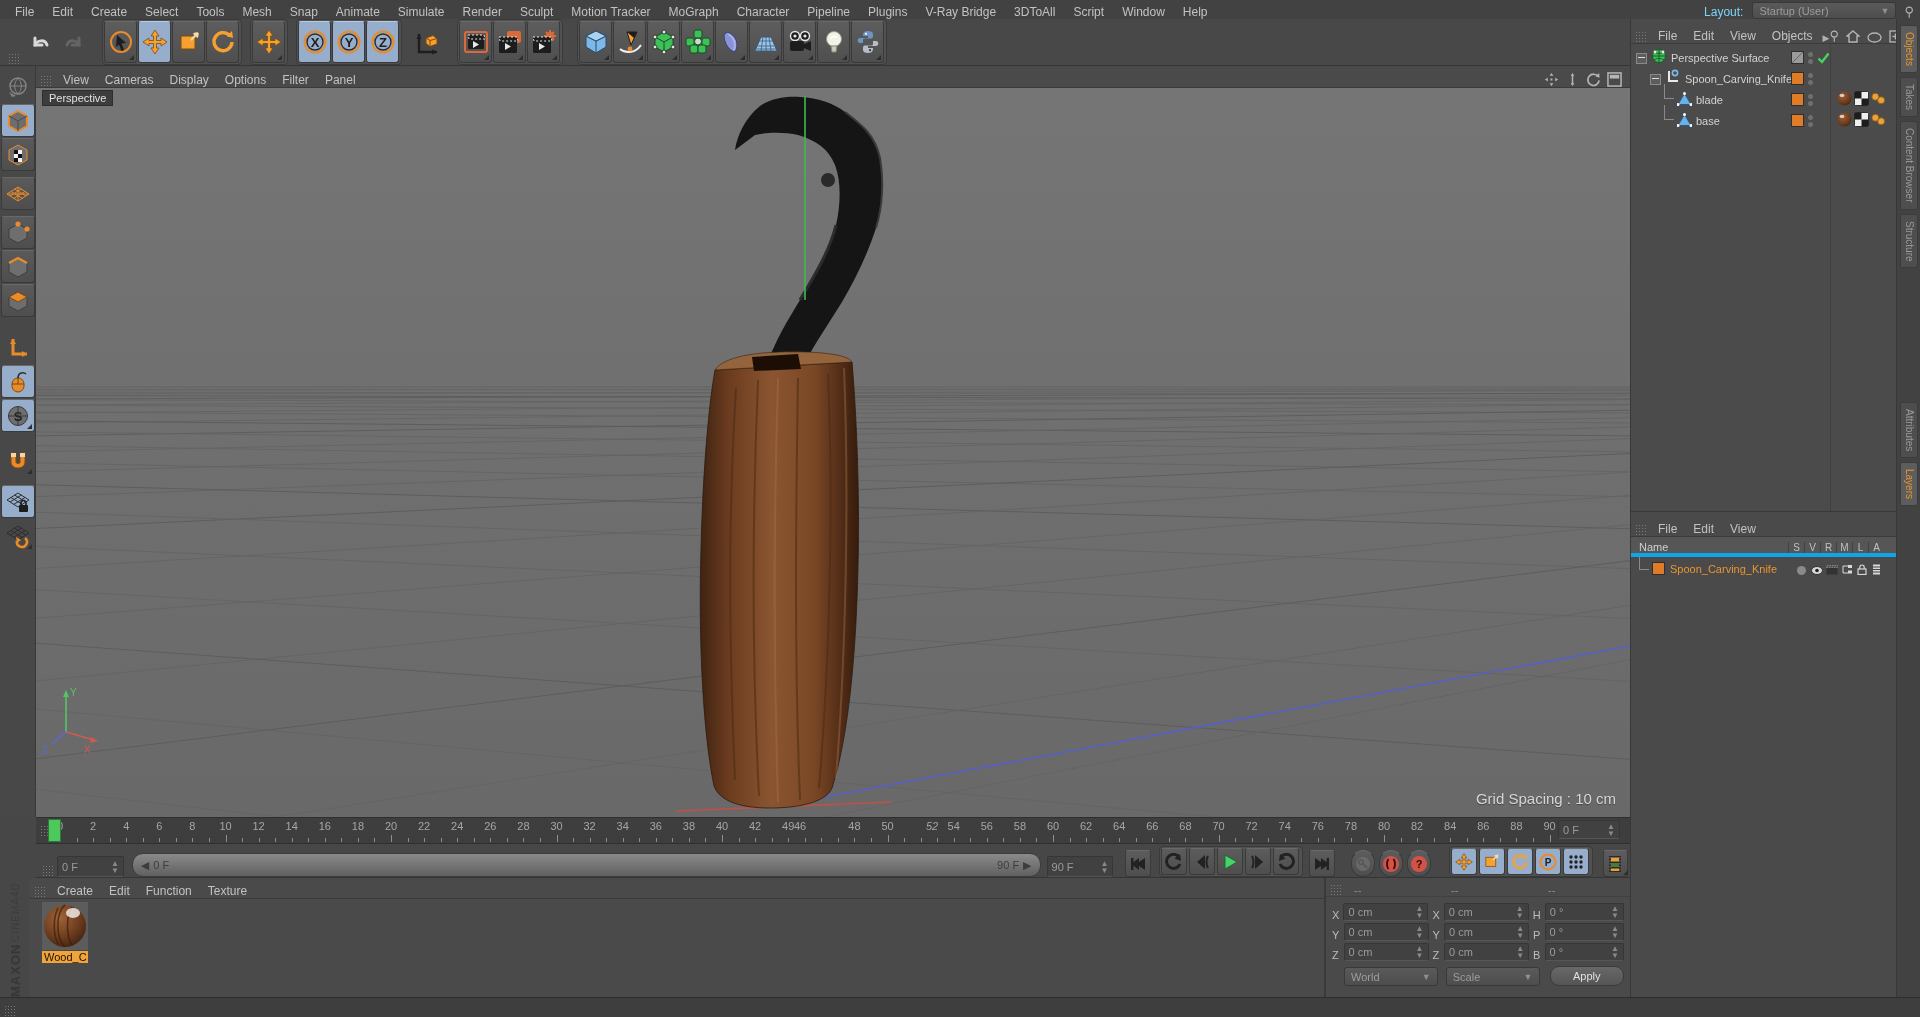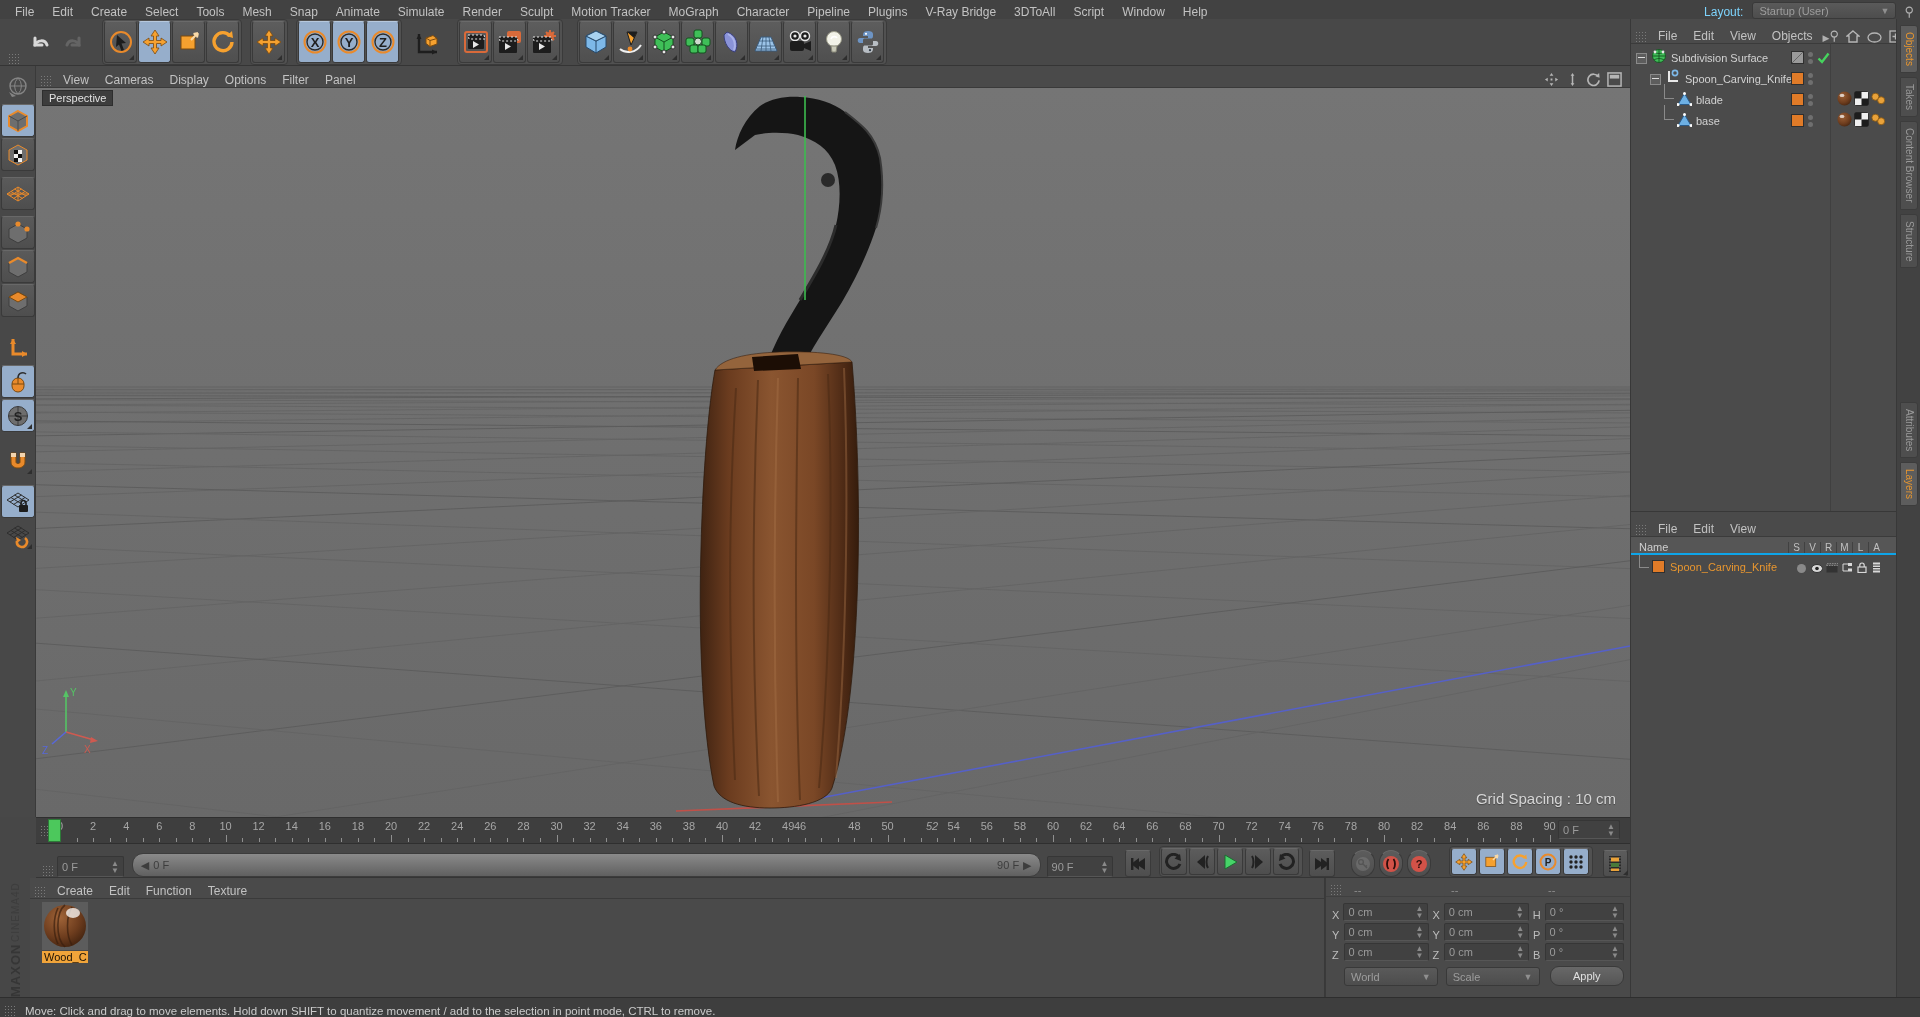--- a/index.html
+++ b/index.html
@@ -946,21 +946,21 @@
       <div class="abs" style="left:199px;top:0;bottom:0;width:1px;background:#404040;"></div>
 
       <div class="row" style="height:21px;padding-left:5px;">
         <span class="expander"></span>
         <svg width="16" height="16" viewBox="0 0 16 16" style="margin-left:4px;">
           <circle cx="8" cy="8" r="6.5" fill="#3fbf58" stroke="#1a5a26"></circle>
             <path d="M8 1.5 V14.5 M1.5 8 H14.5 M3 4 C6 6 10 6 13 4 M3 12 C6 10 10 10 13 12" stroke="#1a5a26" fill="none" stroke-width="1"></path>
             <circle cx="4" cy="4" r="1.4" fill="#e8e8e8"></circle>
             <circle cx="12" cy="4" r="1.4" fill="#e8e8e8"></circle>
           </svg>
-        <span class="treename">Subdivision Surface</span>
+        <span class="treename">Perspective Surface</span>
         <div class="row abs" style="left:160px;gap:4px;">
           <span class="sq" style="background:linear-gradient(135deg,#9a9a9a 46%,#666 46%,#666 54%,#9a9a9a 54%);"></span>
           <span class="dotcol">
               <span class="vdot"></span>
               <span class="vdot"></span>
             </span>
           <svg width="13" height="12" viewBox="0 0 13 12">
               <path d="M1.5 6.5 L5 10 L11.5 1.5" fill="none" stroke="#46d45e" stroke-width="2.4"></path>
             </svg>
         </div>
@@ -1052,21 +1052,21 @@
 
   <div class="abs" style="left:1630px;top:512px;width:266px;height:485px;background:#4a4a4a;border-left:1px solid #383838;box-sizing:border-box;">
     <div class="row panel-menu" style="height:24px;border-bottom:1px solid #3b3b3b;">
       <div class="handle"></div>
       <div class="row">
           <span class="mi">File</span>
           <span class="mi">Edit</span>
           <span class="mi">View</span>
         </div>
     </div>
-    <div class="row" style="height:16px;background:#565656;border-bottom:2px solid #0ea5e9;font-size:11px;color:#cfcfcf;">
+    <div class="row" style="height:16px;background:#565656;border-bottom:4px solid #0ea5e9;font-size:11px;color:#cfcfcf;">
       <span style="padding-left:8px;flex:1;">Name</span>
       <div class="row" style="margin-right:12px;">
           <span class="hdrcell">S</span>
           <span class="hdrcell">V</span>
           <span class="hdrcell">R</span>
           <span class="hdrcell">M</span>
           <span class="hdrcell">L</span>
           <span class="hdrcell">A</span>
         </div>
     </div>
@@ -1118,16 +1118,15 @@
     <div class="vtab">Takes</div>
     <div class="vtab">Content Browser</div>
     <div class="vtab">Structure</div>
     <div style="height:130px;"></div>
     <div class="vtab">Attributes</div>
     <div class="vtab on">Layers</div>
   </div>
 
   <div class="abs row" style="left:0;top:997px;width:1920px;height:20px;background:#3e3e3e;border-top:1px solid #2e2e2e;box-sizing:border-box;">
     <div class="handle"></div>
-    <span style="font-size:11.5px;color:#cbcbcb;margin-left:6px;">Move: Click and drag to move elements. Hold down SHIFT to quantize movement / add to the selection in point mode, CTRL to remove.</span>
   </div>
 
 </div>
 
 </body></html>

